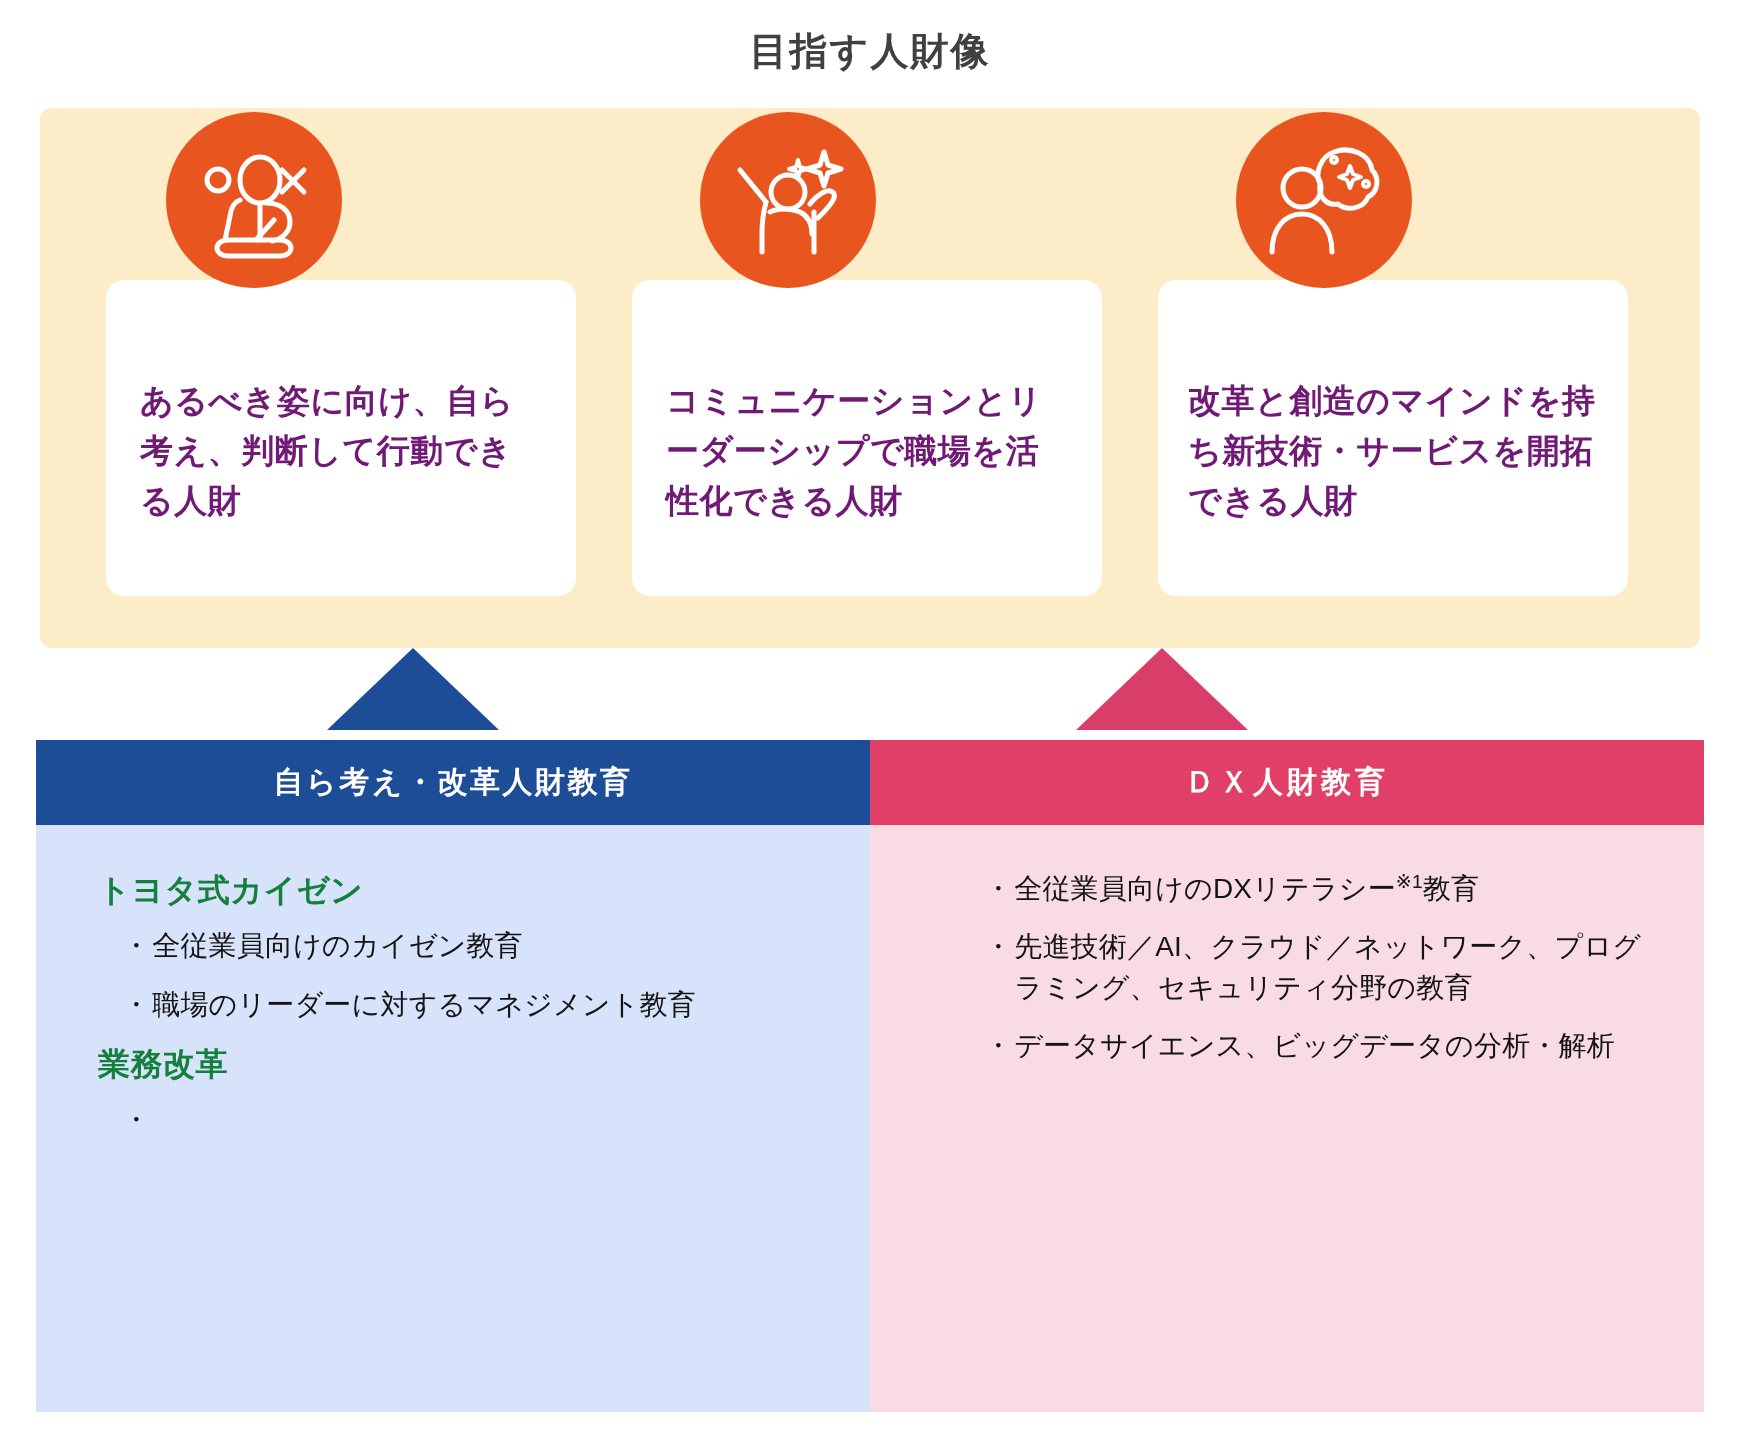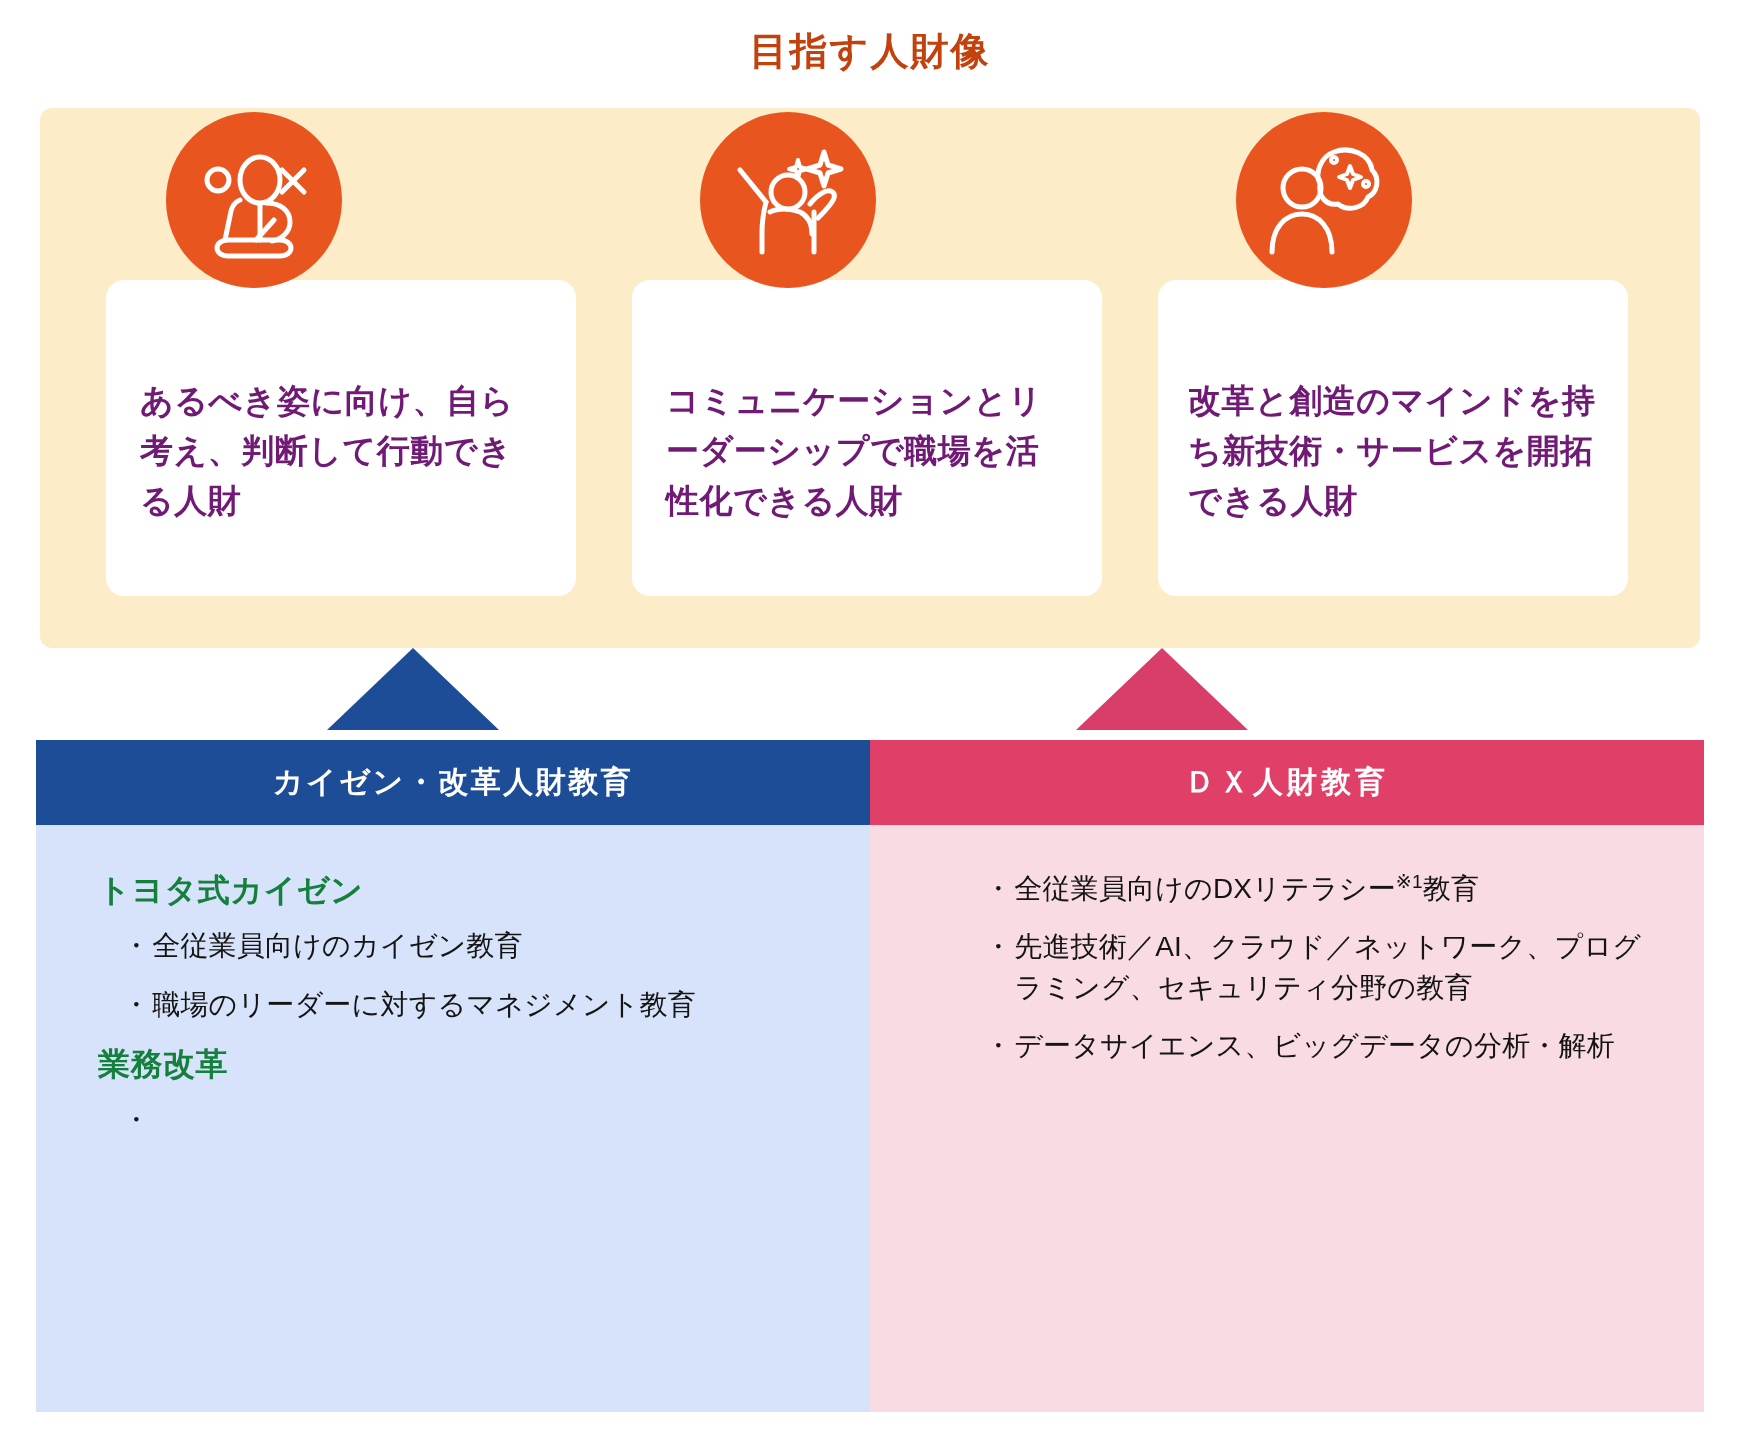--- a/index.html
+++ b/index.html
@@ -9,21 +9,21 @@
     font-family:"Liberation Sans","DejaVu Sans",sans-serif;
     -webkit-font-smoothing:antialiased;
     overflow:hidden;
   }
   .page{position:relative;width:1740px;height:1448px;background:#fff;}
 
   
   .page-title{
     position:absolute;left:0;top:26px;width:1740px;
     text-align:center;
-    font-size:38px;font-weight:bold;color:#c2410c;
+    font-size:38px;font-weight:bold;color:#404040;
     letter-spacing:2px;
   }
 
   
   .vision-panel{
     position:absolute;left:40px;top:108px;
     width:1660px;height:540px;
     background:#fcedc8;
     border-radius:12px;
     box-sizing:border-box;
@@ -180,21 +180,21 @@
 
     </div>
   </div>
 
   <div class="arrow blue"></div>
   <div class="arrow pink"></div>
 
   <div class="programs">
 
     <div class="col left">
-      <div class="col-header">カイゼン・改革人財教育</div>
+      <div class="col-header">自ら考え・改革人財教育</div>
       <div class="col-body">
 
         <div class="group g1">
           <div class="group-title">トヨタ式カイゼン</div>
           <div class="bullet">
             <span class="dot">・</span>
             <span class="btext">全従業員向けのカイゼン教育</span>
           </div>
           <div class="bullet">
             <span class="dot">・</span>

